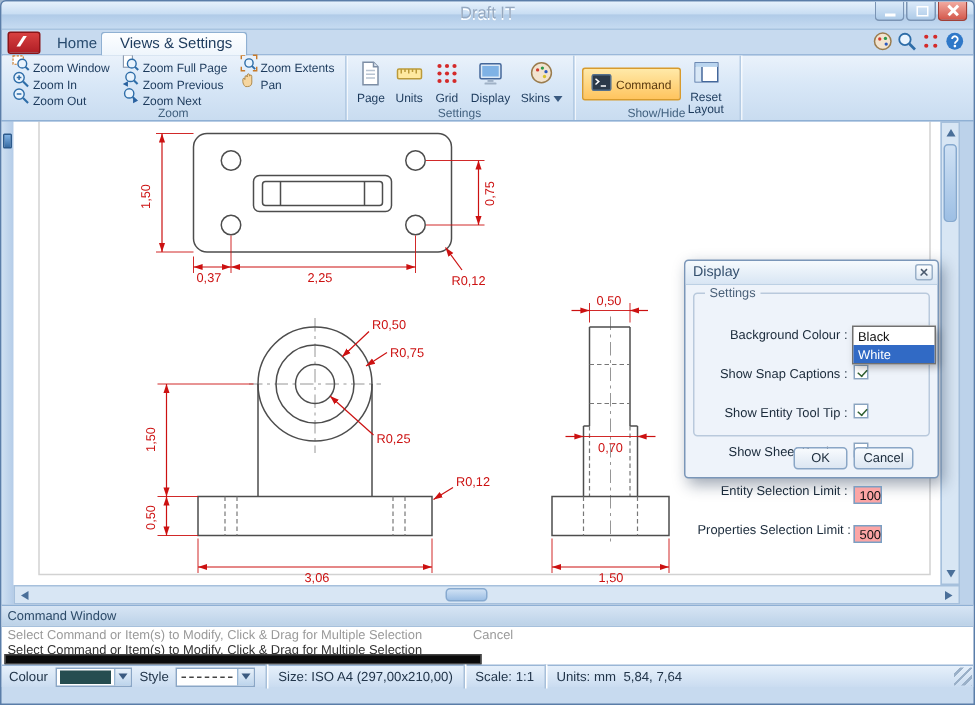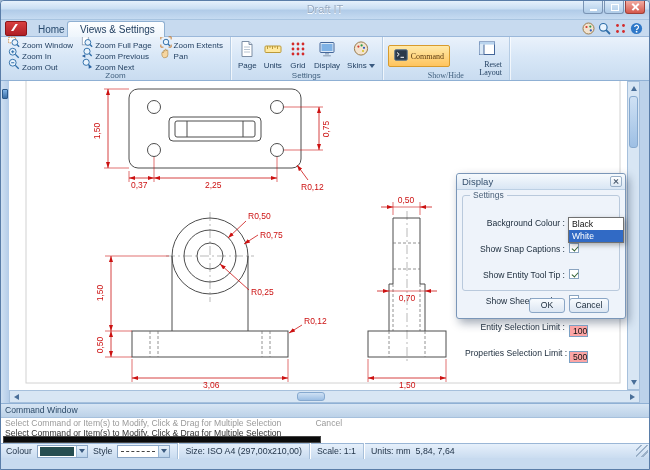--- a/index.html
+++ b/index.html
@@ -35,21 +35,21 @@
     background:linear-gradient(#eaf2fb,#d8e7f7 45%,#c9dcf0);border-top:1px solid #9bb8da;border-bottom:1px solid #8fb0d4;
     display:flex;align-items:stretch;z-index:5;box-sizing:border-box;}
   .rgroup{position:relative;padding:2px 5px 11px 5px;border-right:1px solid #b5cce4;box-shadow:1px 0 0 rgba(255,255,255,.7);}
   .rgroup-label{position:absolute;bottom:0;left:0;right:0;text-align:center;font-size:8px;color:#42617f;}
   .zoom-grid{display:grid;grid-auto-flow:column;grid-template-rows:repeat(3,11px);grid-gap:0 4px;}
   .sbtn{display:flex;align-items:flex-end;gap:2px;font-size:8px;color:#1c3a5c;white-space:nowrap;padding:0 2px;}
   .sbtn svg{flex:0 0 auto;}
   .bigbtns{display:flex;gap:3px;height:32px;}
   .bbtn{display:flex;flex-direction:column;align-items:center;justify-content:flex-start;gap:1px;
     font-size:8px;color:#1c3a5c;padding:1px 2px;border-radius:2px;white-space:nowrap;}
-  .bbtn .lbl2{text-align:right;line-height:1.05;}
+  .bbtn .lbl2{text-align:center;line-height:1.05;}
   .cmdbtn{display:flex;align-items:center;gap:3px;font-size:8px;color:#5a3a10;padding:2px 5px;height:16px;
     border-radius:2px;margin-top:6px;}
   .cmdbtn.active{background:linear-gradient(#ffe9a8,#ffc45e);border:1px solid #d89b2d;}
   .chev{width:0;height:0;border-left:3px solid transparent;border-right:3px solid transparent;border-top:4px solid #3a5a80;}
   
   .canvas-area{position:absolute;top:80px;left:0;right:0;height:322px;background:#bcd2ea;}
   .left-strip{position:absolute;left:0;top:0;width:8px;height:322px;background:linear-gradient(90deg,#cfe0f2,#b4cce8);}
   .strip-icon{position:absolute;left:1px;top:8px;width:6px;height:10px;border-radius:1px;
     background:linear-gradient(#7fb2e5,#3a6ea5);border:1px solid #2c5a8c;box-sizing:border-box;}
   .drawing-svg{position:absolute;left:8px;top:0;background:#fff;}
@@ -316,21 +316,21 @@
               </svg></span>
           <span style="display:flex;align-items:center;gap:2px;">
             <span>Skins</span>
             <span class="chev"></span>
           </span>
         </div>
       </div>
       <div class="rgroup-label">Settings</div>
     </div>
 
-    <div class="rgroup" style="display:flex;gap:20px;font-family:Liberation Serif, serif;">
+    <div class="rgroup" style="display:flex;gap:0;">
       <div class="cmdbtn active">
         <span><svg width="14" height="12" viewBox="0 0 14 12">
               <rect x="0.8" y="0.8" width="12.4" height="10.4" rx="1" fill="#2b3a4a" stroke="#55708c"></rect>
               <path d="M3,3.5 l2.2,1.9 L3,7.3" stroke="#fff" stroke-width="1" fill="none"></path>
               <line x1="6.5" y1="8.3" x2="10" y2="8.3" stroke="#fff"></line>
             </svg></span>
         <span>Command</span>
       </div>
       <div class="bbtn">
         <span><svg width="18" height="18" viewBox="0 0 18 18">

